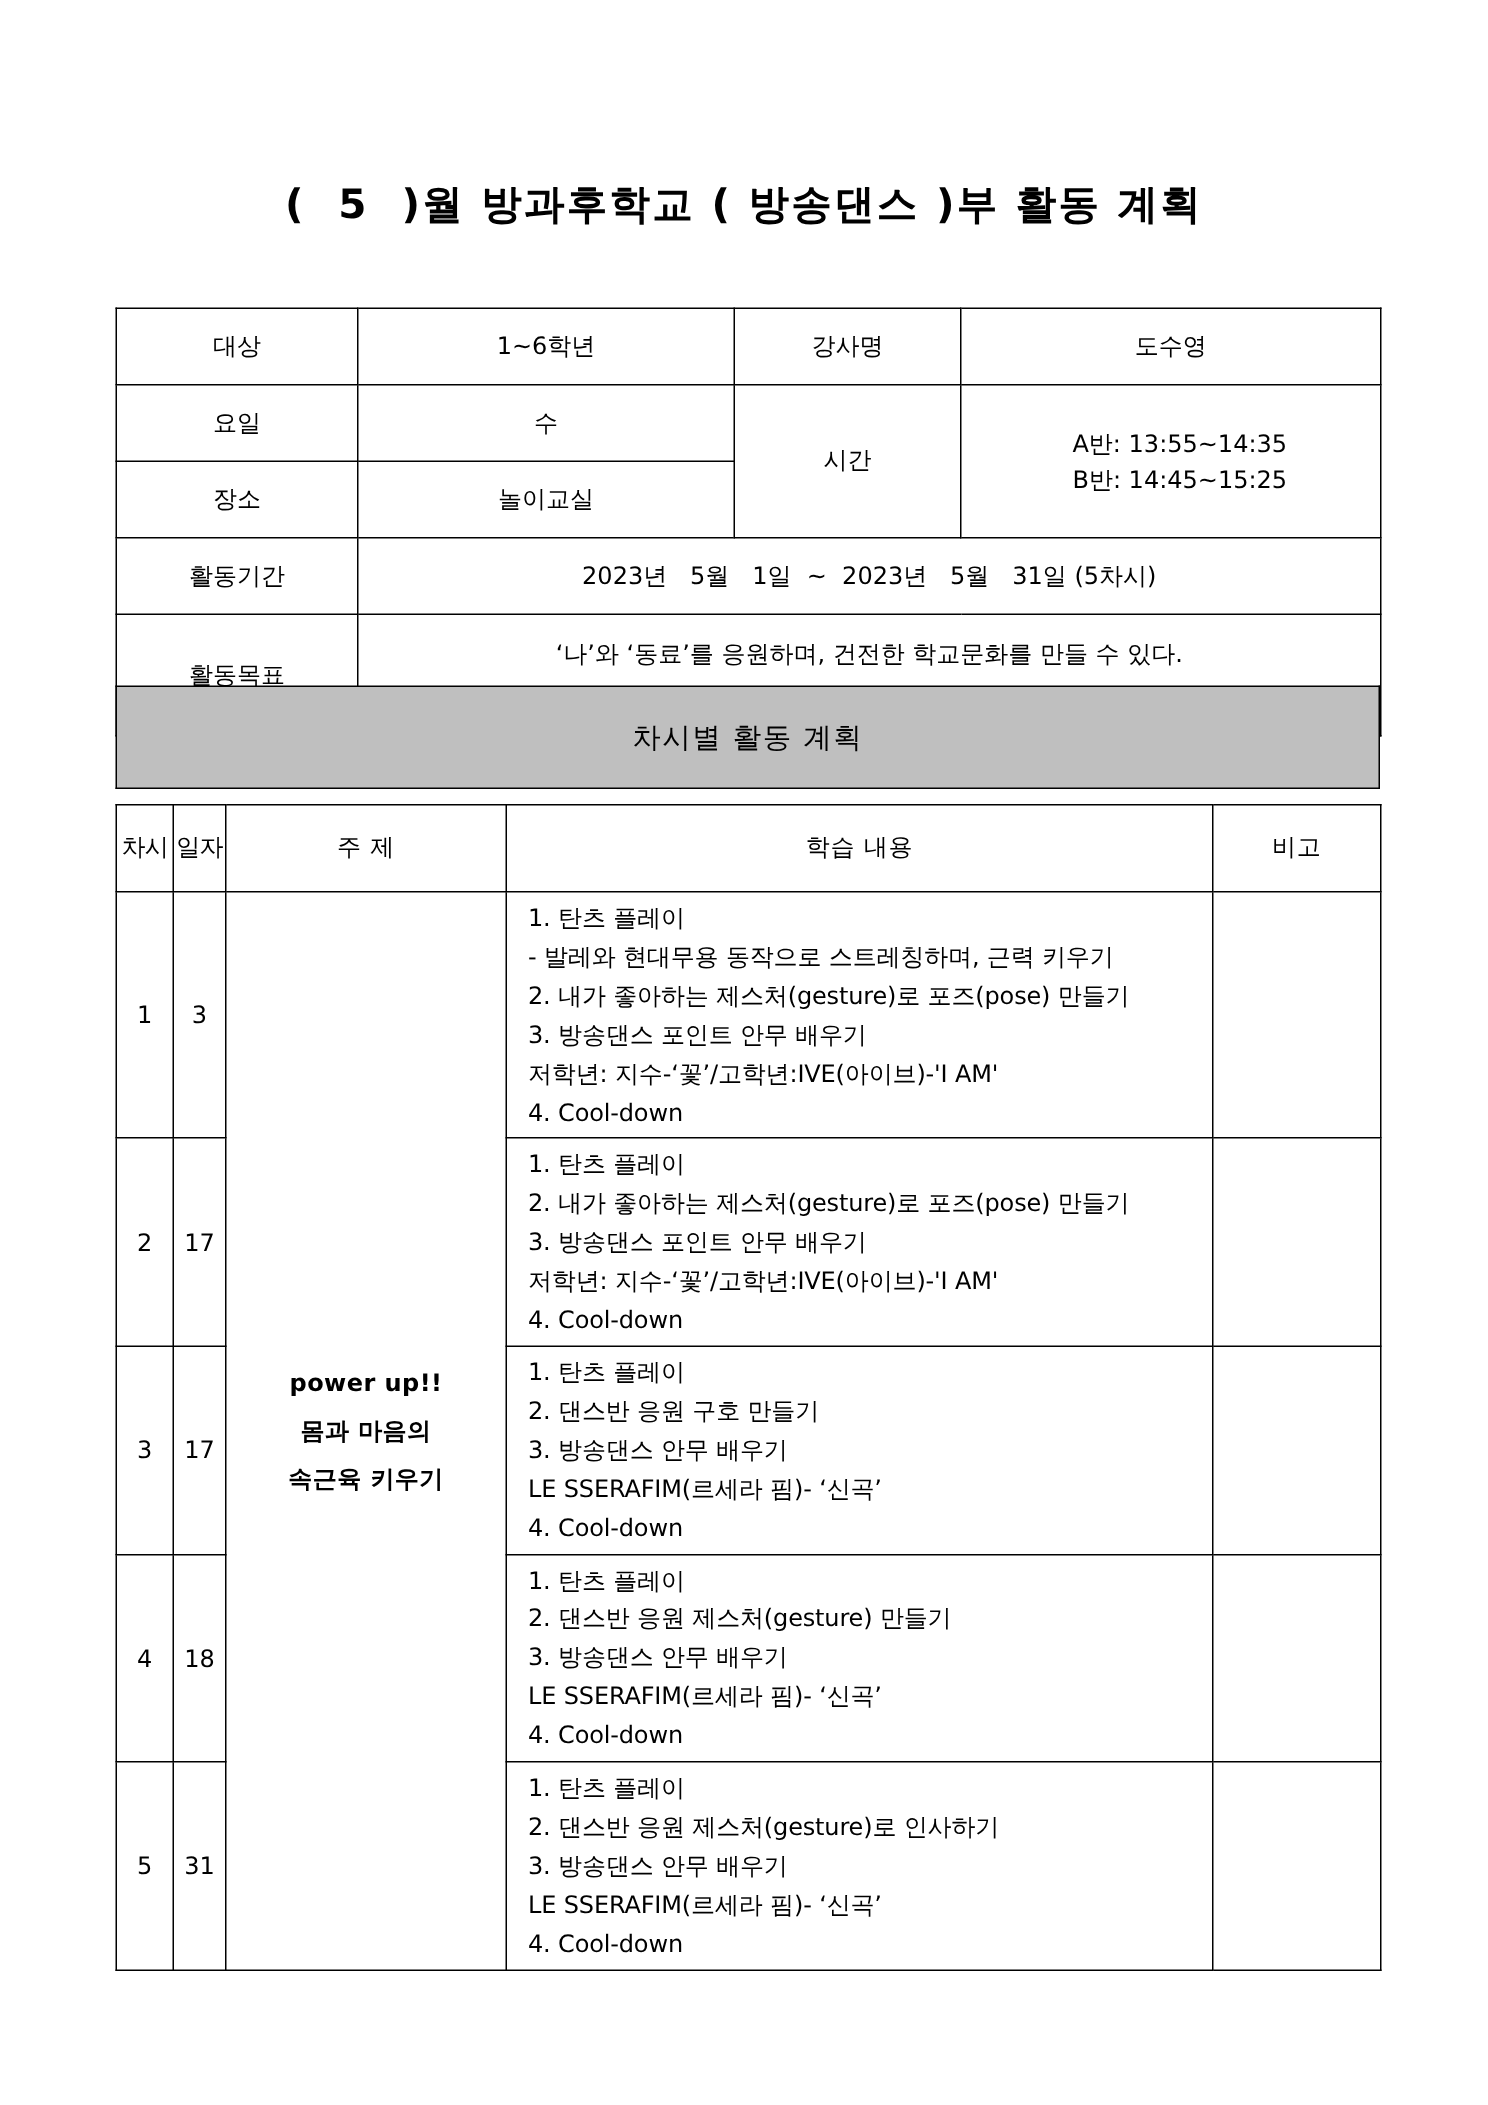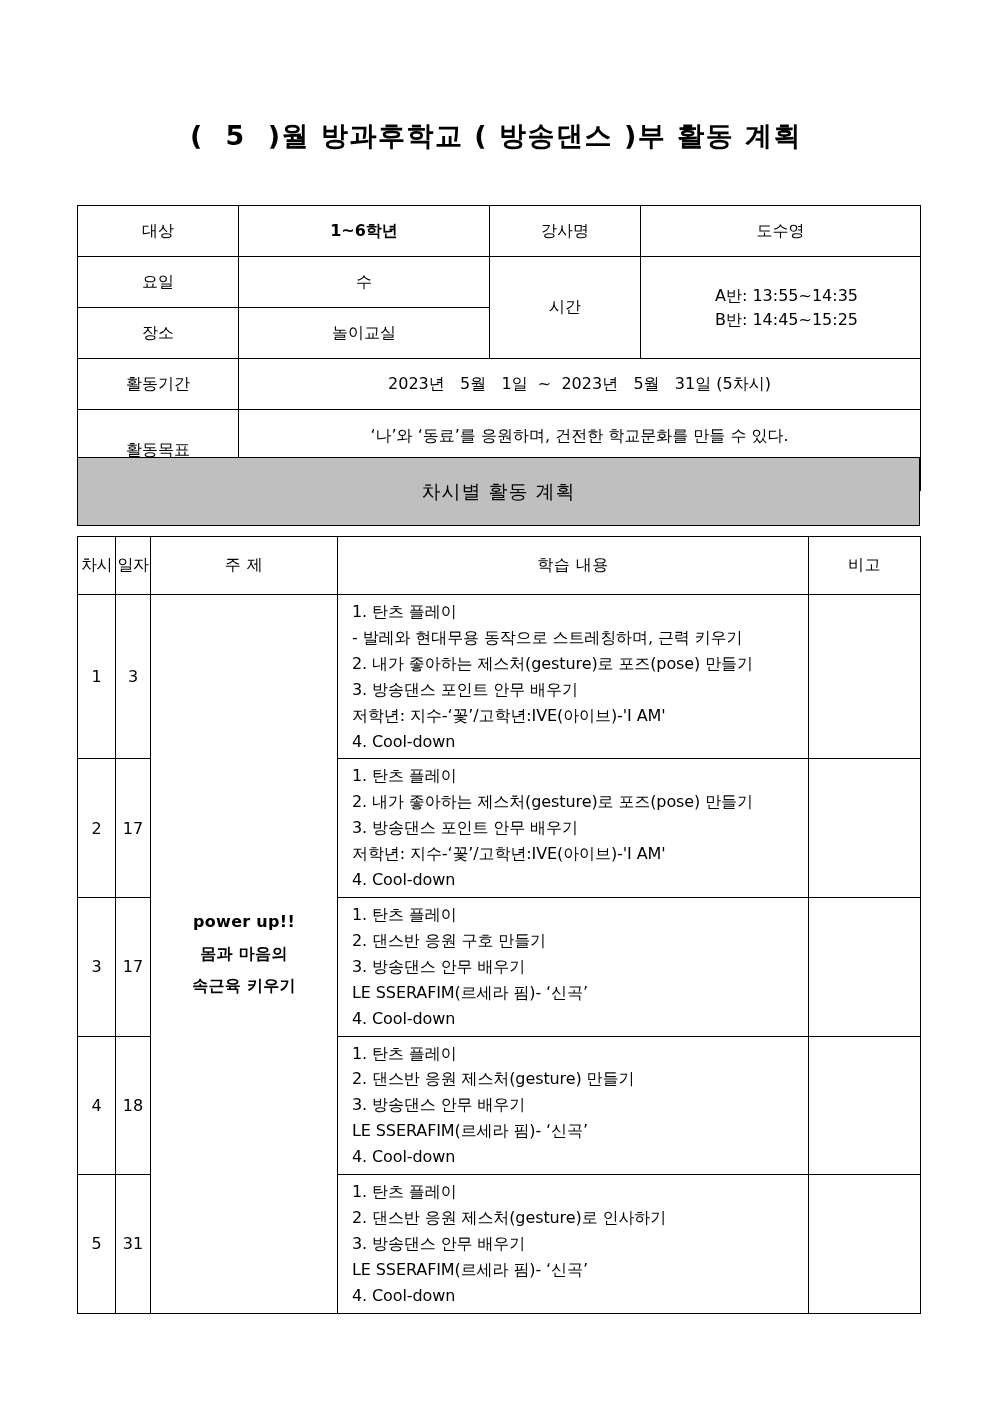--- a/index.html
+++ b/index.html
@@ -53,21 +53,21 @@
     text-align: center;
     font-family: "DejaVu Sans", "Liberation Sans", sans-serif;
   }
 
   
   #info-table { top: 193px; margin-top: 12px; }
   #info-table td { height: 50px; }
 
   .info-label { font-size: 17px; }
   .info-value { font-size: 17px; }
-  .value-bold { font-weight: bold; font-size: 17px; }
+  .value-bold { font-weight: normal; font-size: 17px; }
 
   .time-cell {
     text-align: center;
     padding-left: 12px !important;
     font-size: 14.5px;
     line-height: 1.45;
     white-space: pre-line;
   }
 
   .period-cell { font-size: 16px; white-space: pre; }

